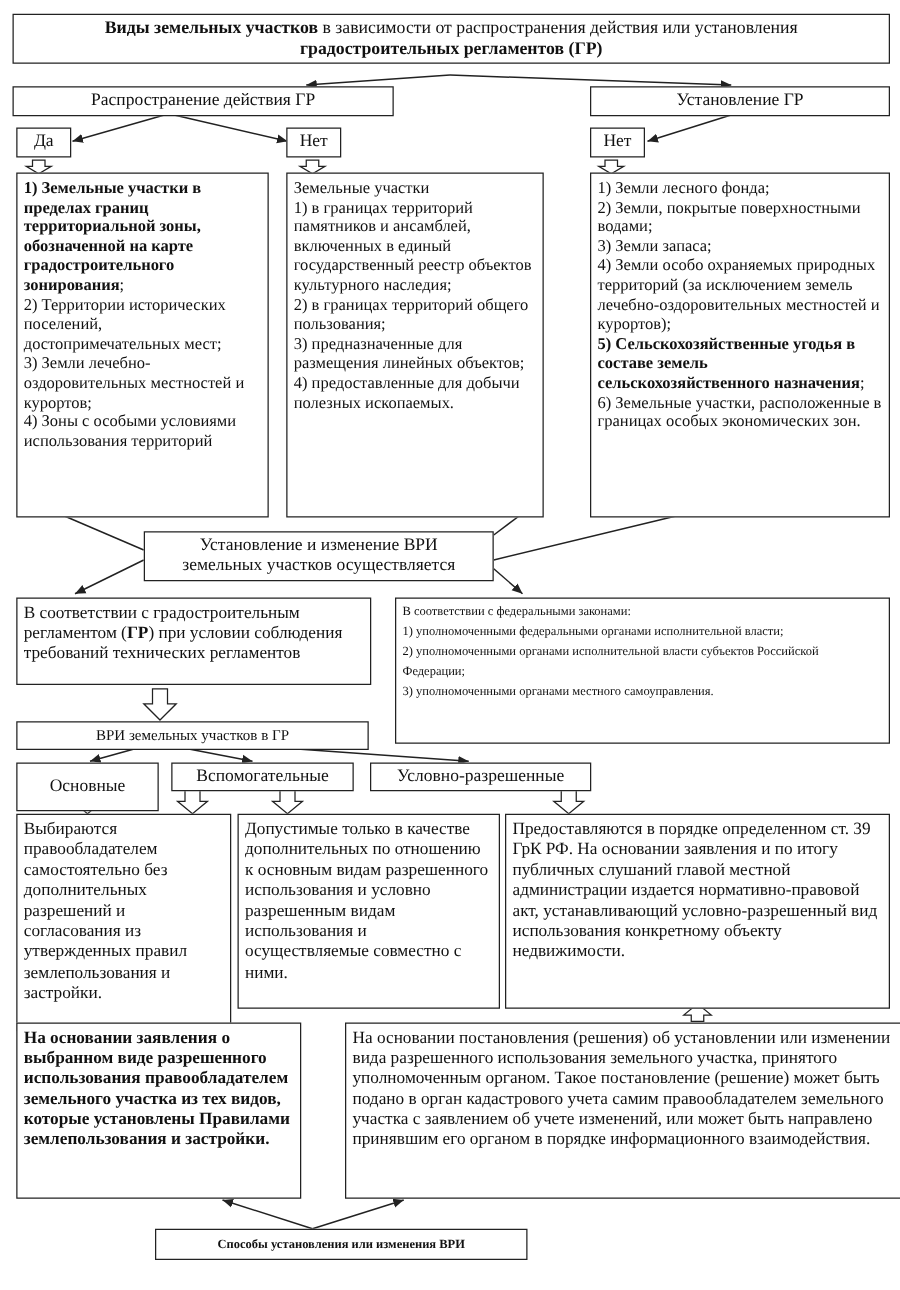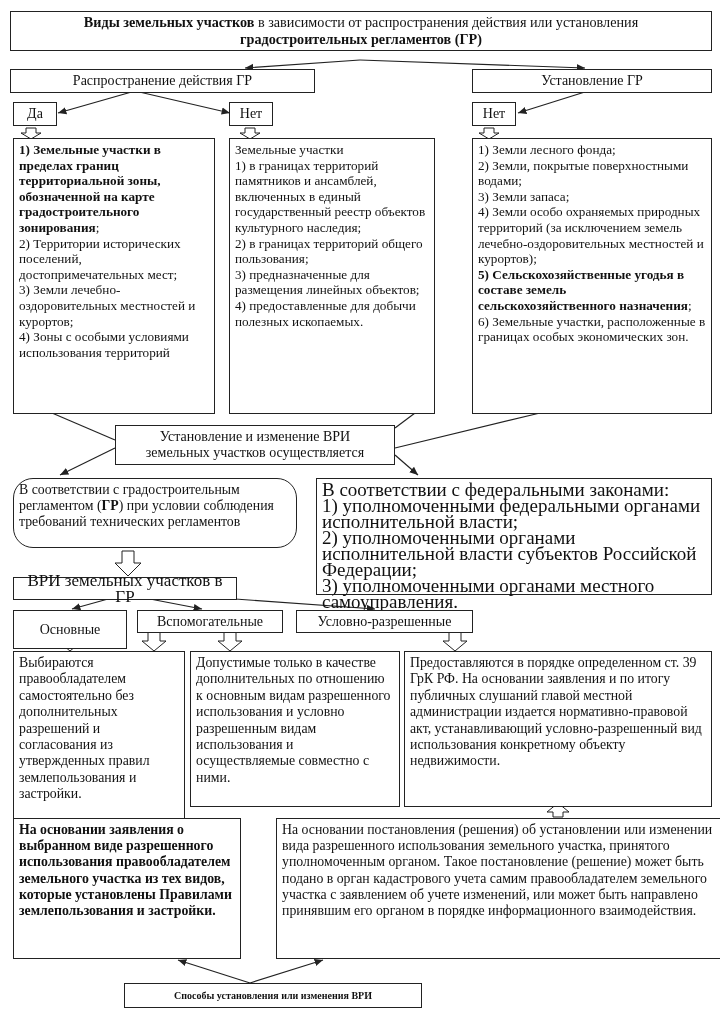--- a/index.html
+++ b/index.html
@@ -118,32 +118,32 @@
   <span class="line">6) Земельные участки, расположенные в границах особых экономических зон.</span>
 </div>
 
 <div class="box hdr" style="left:115px; top:425px; width:280px; height:40px; font-size:14px; line-height:16px;">
   <div>
     <span>Установление и изменение ВРИ</span><br>
     <span>земельных участков осуществляется</span>
   </div>
 </div>
 
-<div class="box" style="left:13px; top:478px; width:284px; height:70px; font-size:13.8px; line-height:16px;border-radius:20px;">
+<div class="box" style="left:13px; top:478px; width:284px; height:70px; font-size:13.8px; line-height:16px;">
   <span>В соответствии с градостроительным регламентом (</span><span class="b">ГР</span><span>) при условии соблюдения требований технических регламентов</span>
 </div>
 
-<div class="box" style="left:316px; top:478px; width:396px; height:117px; font-size:19px; line-height:16px;">
+<div class="box" style="left:316px; top:478px; width:396px; height:117px; font-size:10px; line-height:16px;">
   <span class="line">В соответствии с федеральными законами:</span>
   <span class="line">1) уполномоченными федеральными органами исполнительной власти;</span>
   <span class="line">2) уполномоченными органами исполнительной власти субъектов Российской Федерации;</span>
   <span class="line">3) уполномоченными органами местного самоуправления.</span>
 </div>
 
-<div class="box hdr" style="left:13px; top:577px; width:224px; height:23px; font-size:17px;">
+<div class="box hdr" style="left:13px; top:577px; width:282px; height:23px; font-size:12px;">
   <span>ВРИ земельных участков в ГР</span>
 </div>
 
 <div class="box hdr" style="left:13px; top:610px; width:114px; height:39px; font-size:14px;">
   <span>Основные</span>
 </div>
 <div class="box hdr" style="left:137px; top:610px; width:146px; height:23px; font-size:14px;">
   <span>Вспомогательные</span>
 </div>
 <div class="box hdr" style="left:296px; top:610px; width:177px; height:23px; font-size:14px;">

